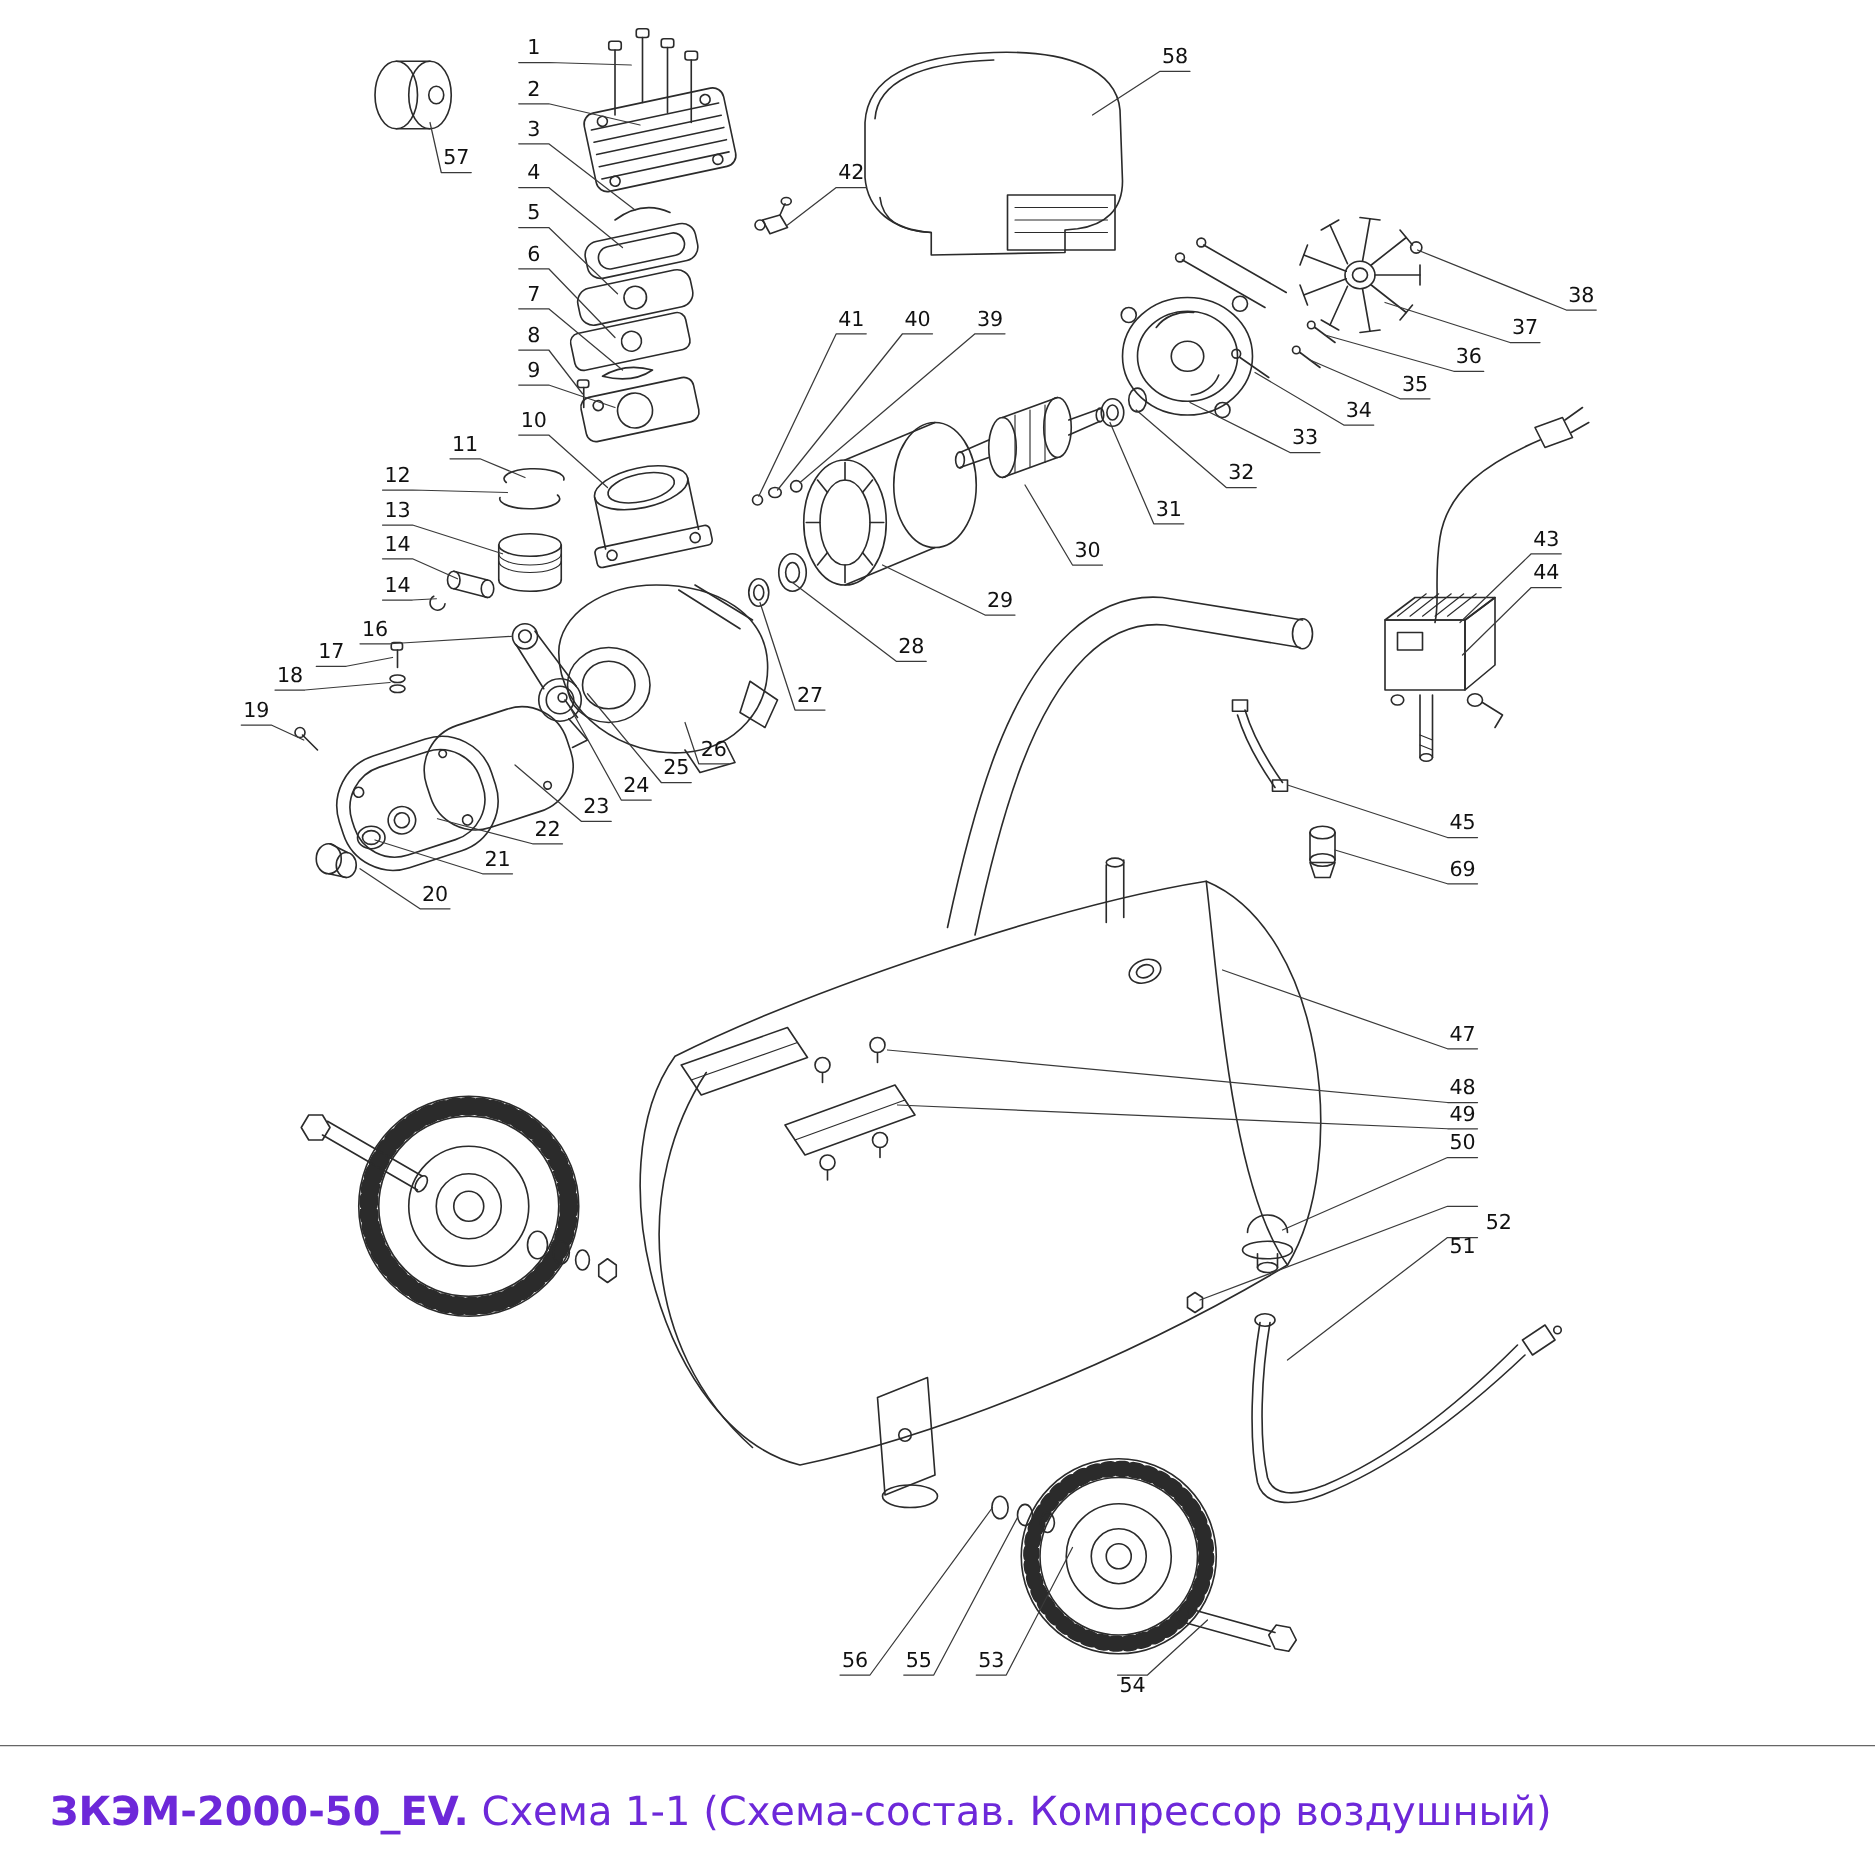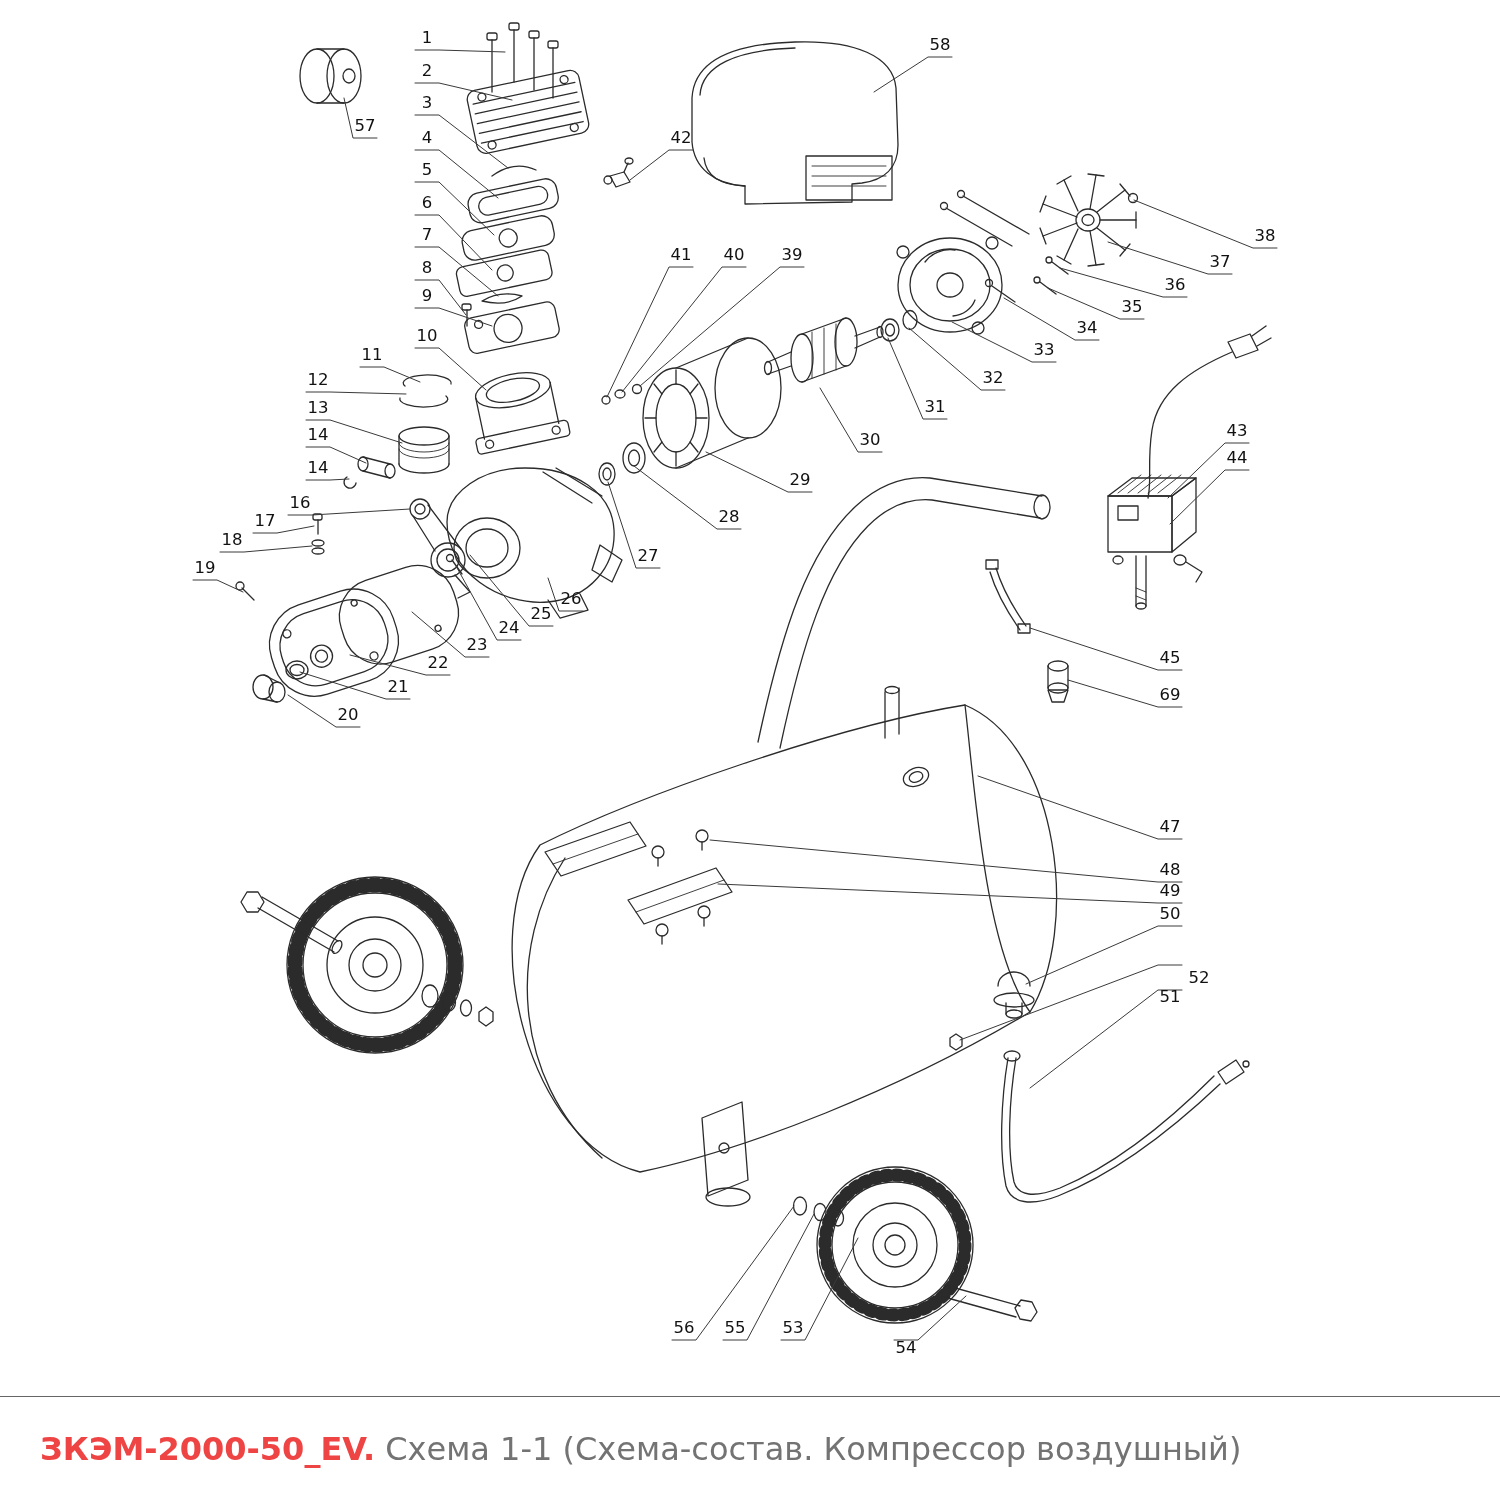--- a/index.html
+++ b/index.html
@@ -13,22 +13,22 @@
   #leader-lines polyline{stroke:#3a3a3a;stroke-width:1;fill:none;}
   .part-label{position:absolute;transform:translate(-50%,-58%);font-size:16.5px;color:#111;
               line-height:1;user-select:none;}
   .footer{position:absolute;left:0;top:1396px;width:1500px;height:104px;border-top:1.5px solid #666;
           display:flex;align-items:center;gap:34px;padding-left:40px;box-sizing:border-box;background:#fff;}
   .logo{width:212px;height:58px;background:#8f9092;border-radius:6px;display:flex;align-items:center;
         justify-content:center;gap:10px;color:#fff;font-weight:bold;font-style:italic;
         font-size:40px;letter-spacing:3px;flex:0 0 auto;}
   .logo svg{display:block;}
   .title-line{font-size:32px;color:#1c1c1c;white-space:nowrap;}
-  .title-line .model{font-weight:bold;color:#ef4444;}
-  .title-line .scheme{font-weight:normal;color:#737373;}
+  .title-line .model{font-weight:bold;color:#6d28d9;}
+  .title-line .scheme{font-weight:normal;color:#6d28d9;}
 </style>
 </head>
 <body>
 
 <div class="page">
 
   <svg id="art" width="1500" height="1395" viewBox="0 0 1500 1395">
 
     <g>
       <ellipse cx="317" cy="76" rx="17" ry="27"></ellipse>

